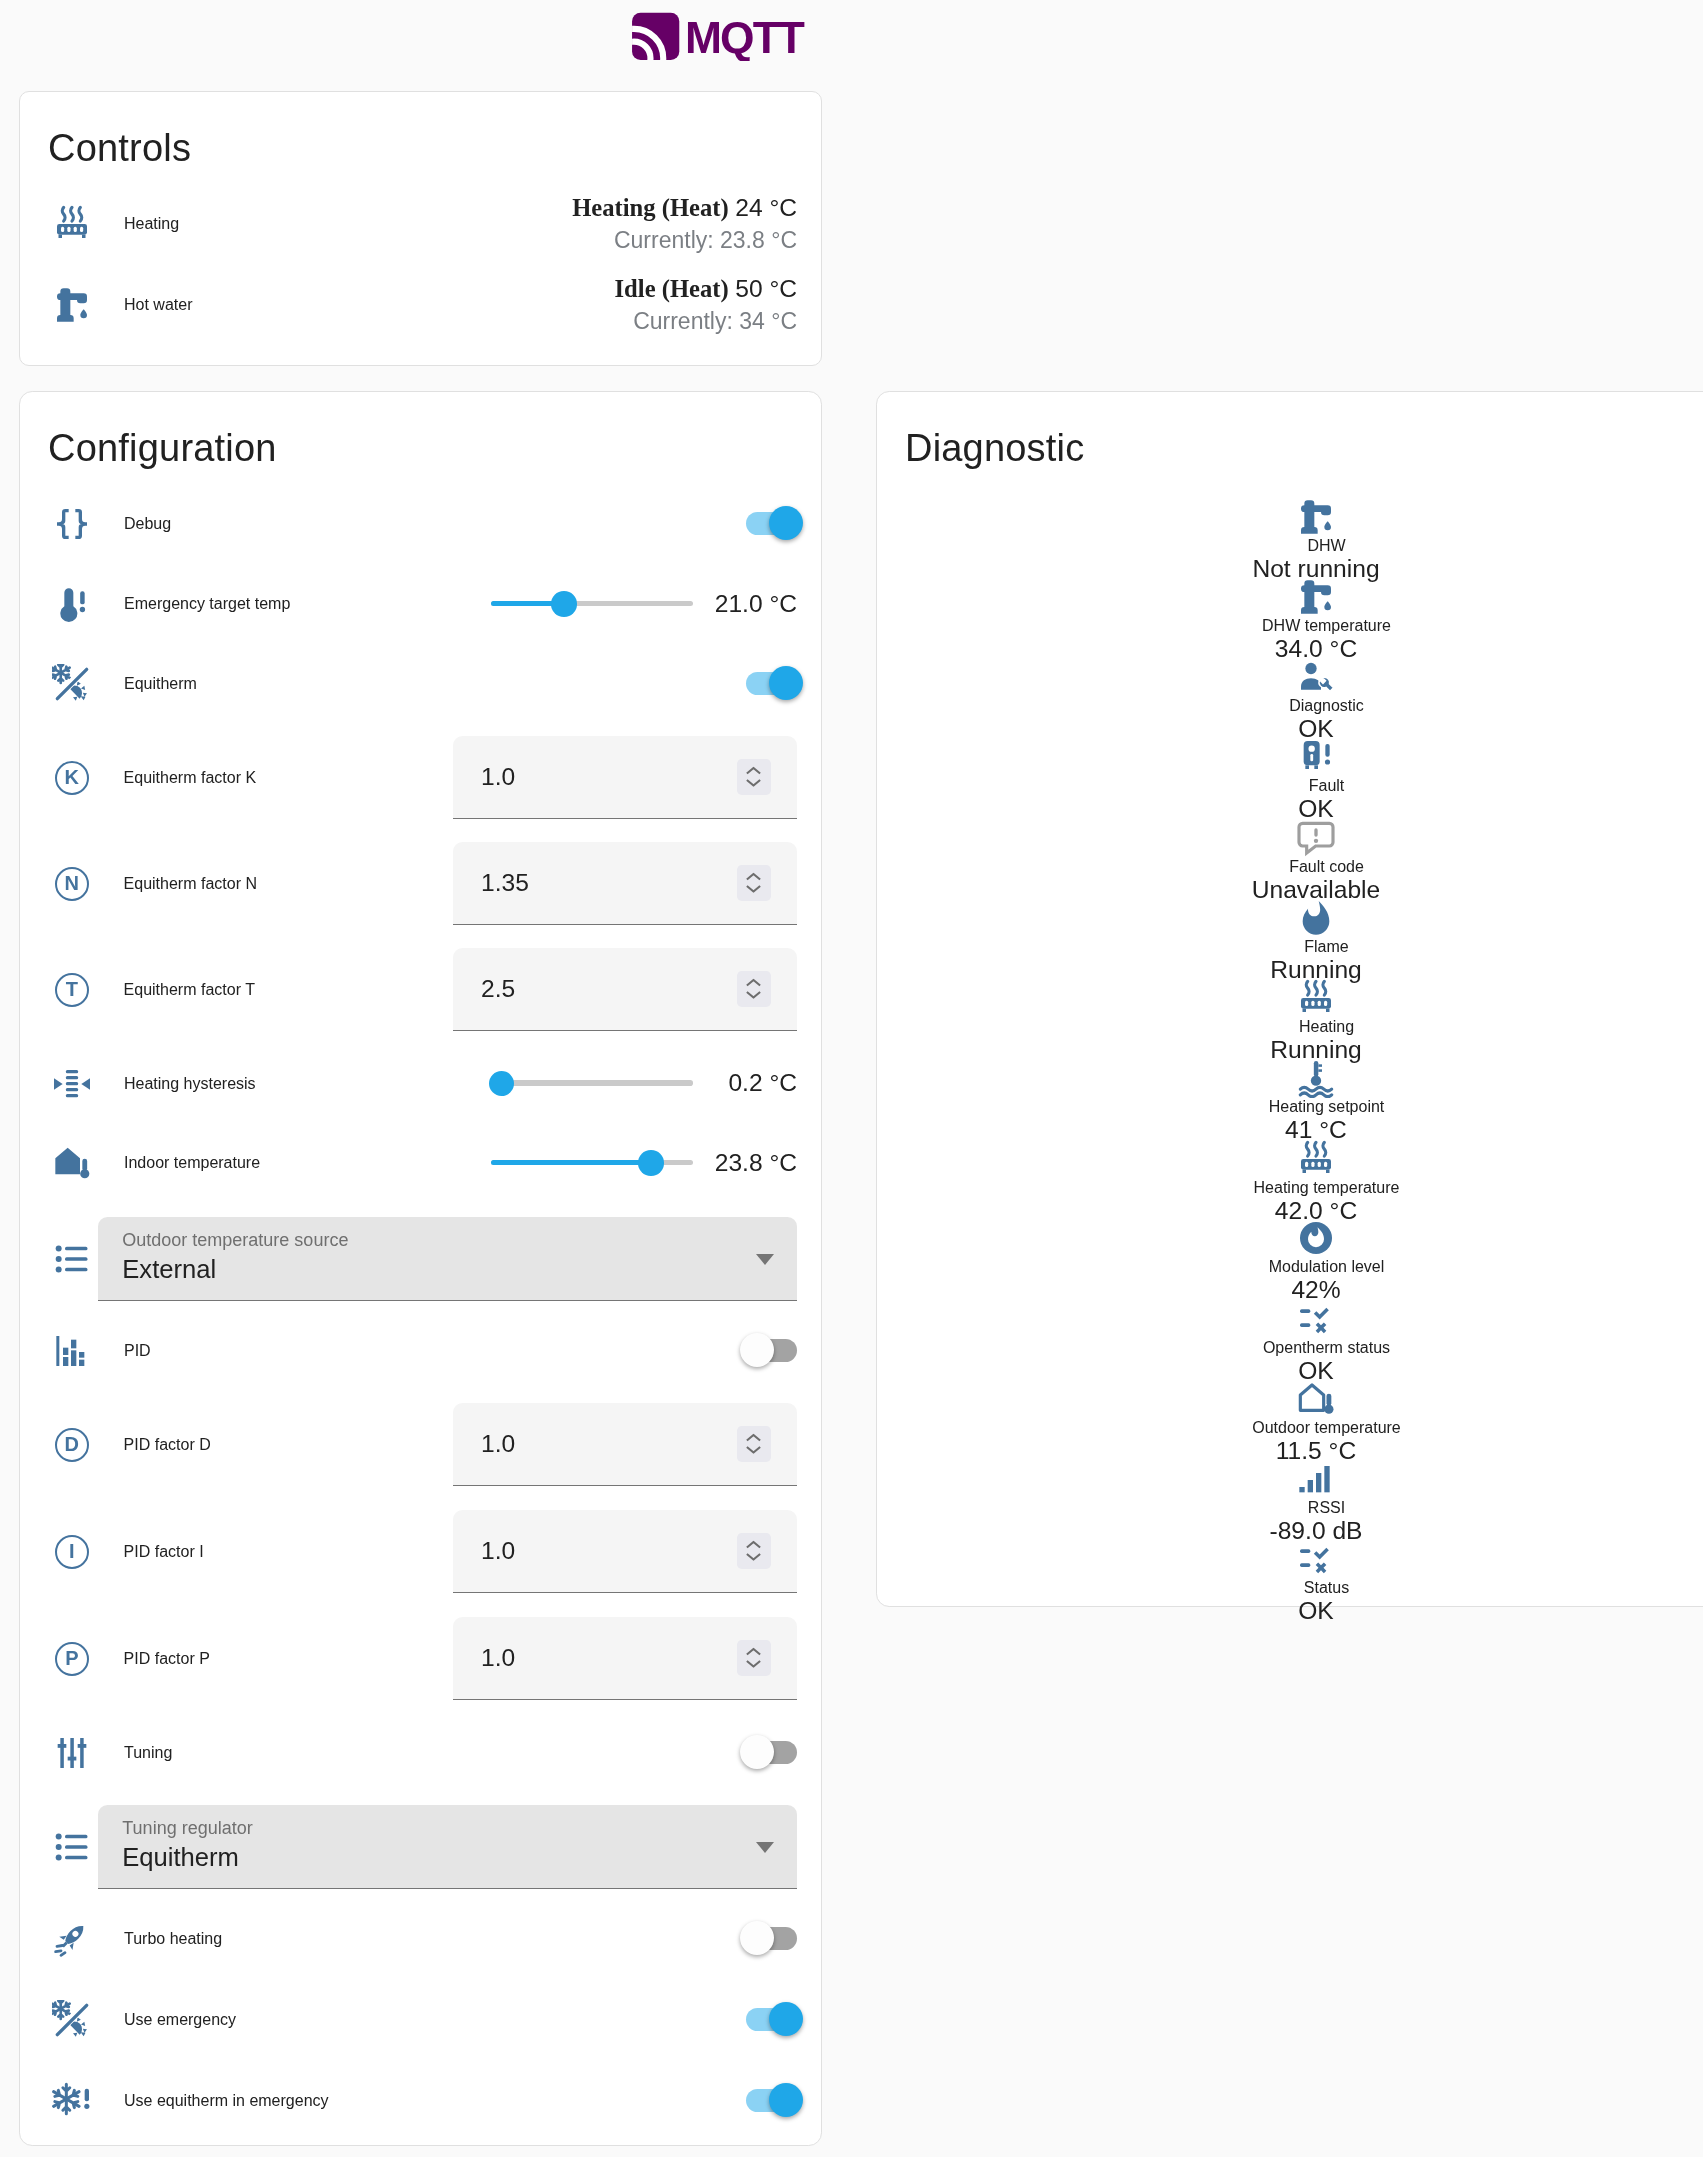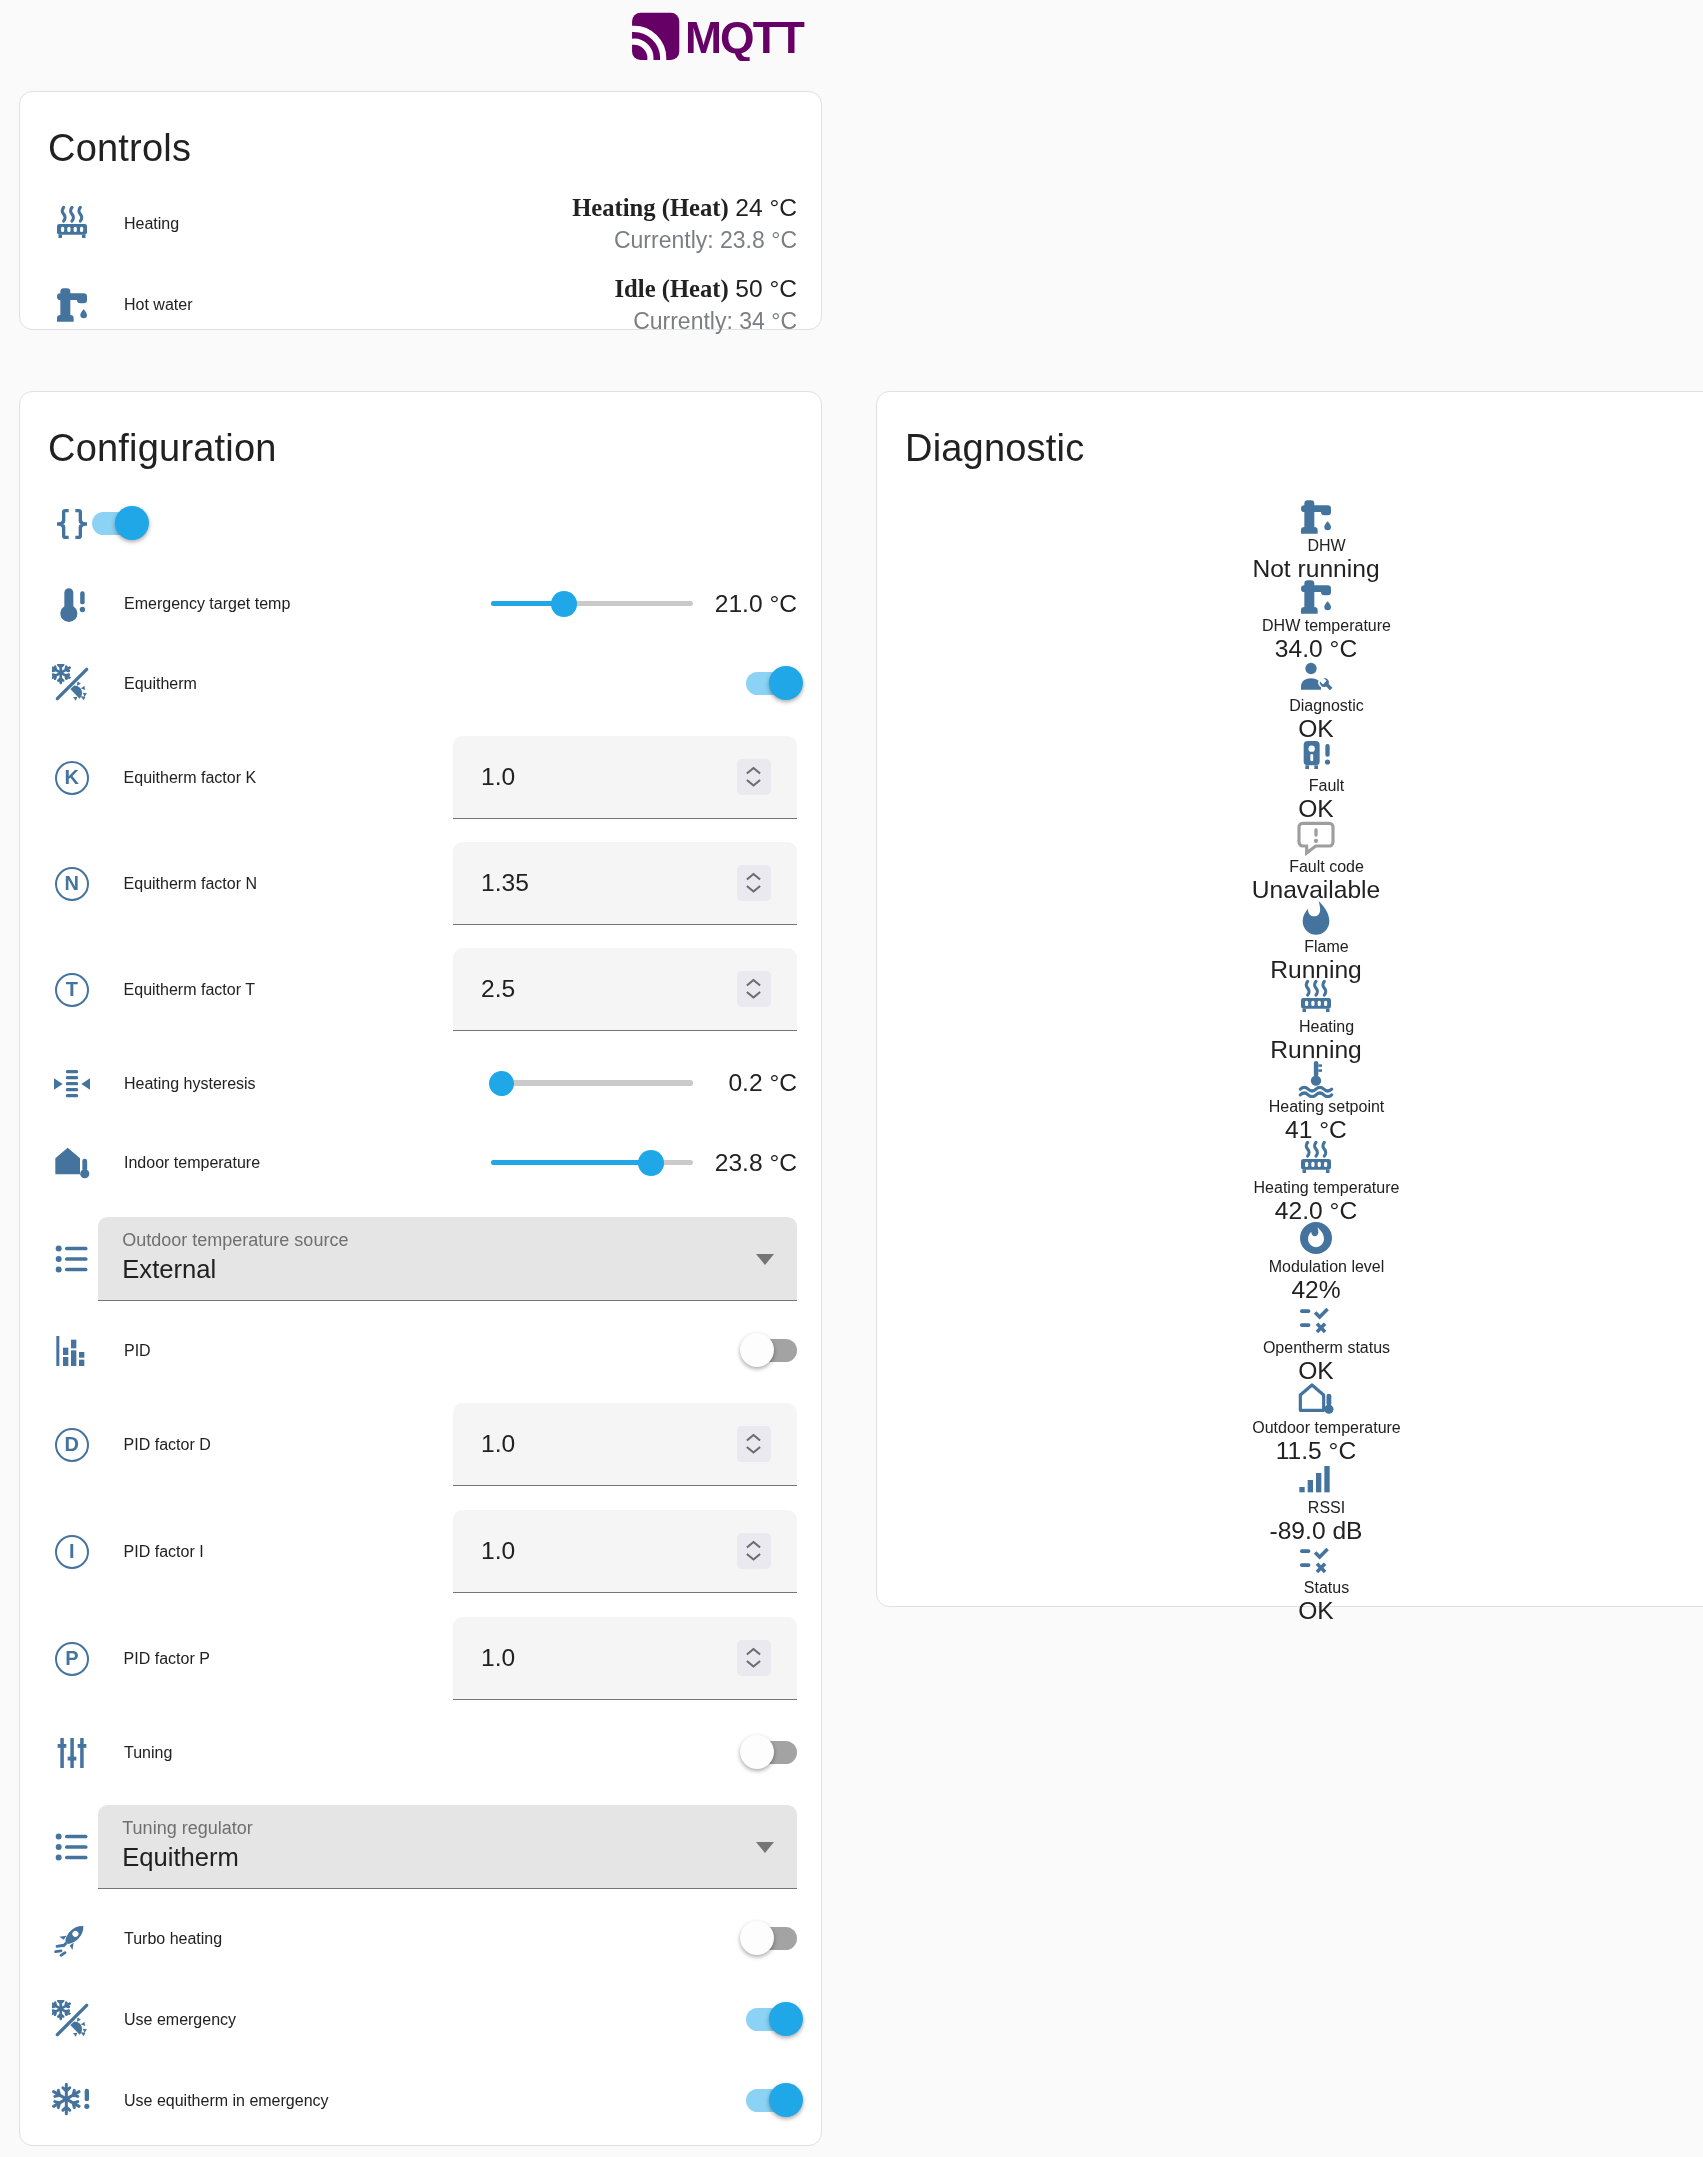--- a/index.html
+++ b/index.html
@@ -3,21 +3,21 @@
 <meta charset="utf-8">
 <style>
   * { margin:0; padding:0; box-sizing:border-box; }
   html,body { width:1703px; height:2158px; background:#fafafa;
     font-family:"Liberation Sans","DejaVu Sans",sans-serif; color:#212121; overflow:hidden; }
   #stage { position:relative; width:1703px; height:2158px; }
 
   .logo { position:absolute; left:632px; top:9.5px; width:189px; height:51px; }
 
   .card { position:absolute; background:#fff; border:0.9px solid #e0e0e0; border-radius:13.2px; }
-  #controls-card   { left:19px;  top:91px;  width:803px; height:239px; }
+  #controls-card   { left:19px;  top:91px;  width:803px; height:275px;border-radius:10px; }
   #config-card     { left:19px;  top:391px; width:803px; height:1755px; }
   #diagnostic-card { left:876px; top:391px; width:859px; height:1216px; }
 
   .card-title { position:absolute; left:28px; top:34px; font-size:38px; line-height:45px;
     font-weight:400; color:#212121; letter-spacing:0.2px; }
 
   .row { position:absolute; left:0; right:0; height:53px; display:flex; align-items:center;
     padding:0 24px 0 32px; }
   .row.tall { height:72px; }
   .row.numrow { height:83px; }
@@ -278,20 +278,21 @@
     </div>
   </section>
 
   <section class="card" id="config-card">
     <h2 class="card-title">Configuration</h2>
 
     <div class="row" style="top:105px">
       <svg class="ic" viewBox="0 0 24 24">
           <use href="#i-braces"></use>
         </svg>
+      <span class="lbl">Debug</span>
       <div class="switch on">
           <div class="track"></div>
           <div class="thumb"></div>
         </div>
     </div>
 
     <div class="row tall" style="top:176px">
       <svg class="ic" viewBox="0 0 24 24">
           <use href="#i-thermoalert"></use>
         </svg>

